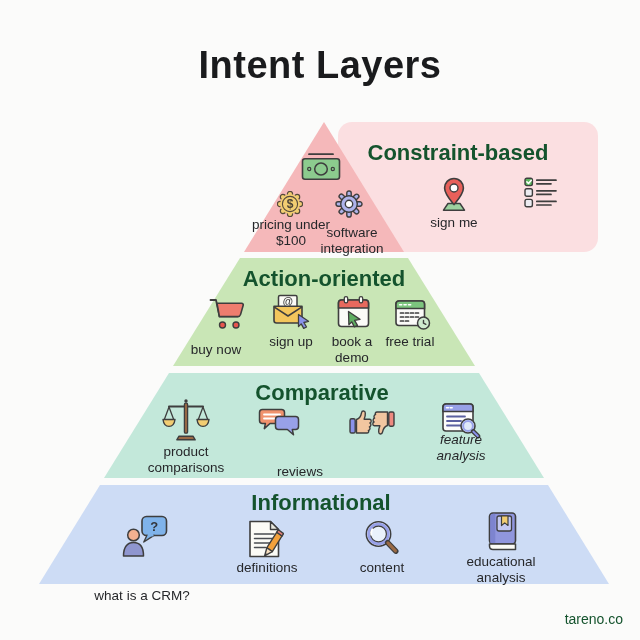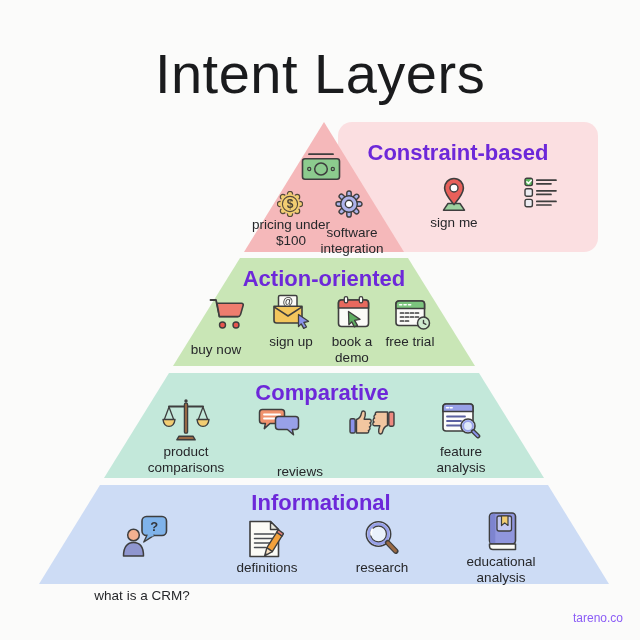--- a/index.html
+++ b/index.html
@@ -3,33 +3,33 @@
 <meta charset="utf-8">
 <style>
   html,body { margin:0; padding:0; background:#ffffff; }
   .canvas {
     position:relative; width:640px; height:640px; overflow:hidden;
     background:#fbfbfa;
     font-family:"Liberation Sans", sans-serif;
   }
   .abs { position:absolute; }
   .page-title {
-    font-size:56px; font-weight:400; letter-spacing:.5px; color:#1a1b1d;
+    font-size:38px; font-weight:700; letter-spacing:.5px; color:#1a1b1d;
     white-space:nowrap; transform:translateX(-50%); line-height:1;
   }
   .layer-title {
-    font-size:22px; font-weight:700; color:#6d28d9;
+    font-size:22px; font-weight:700; color:#14532d;
     white-space:nowrap; transform:translateX(-50%); line-height:1;
   }
   .lbl {
     font-size:13.5px; line-height:1.16; color:#26272a; text-align:center;
     transform:translateX(-50%);
   }
   .nowrap { white-space:nowrap; }
-  .watermark { font-size:12px; color:#8b5cf6; }
+  .watermark { font-size:14px; color:#14532d; }
   svg { display:block; }
 </style>
 </head>
 <body>
 
 <div class="canvas">
 
   <div class="abs page-title" style="left:320px; top:46px;">Intent Layers</div>
 
   <div class="abs" style="left: 338px; top: 122px; width: 260px; height: 130px; border-radius: 14px; background-color: rgb(251, 223, 225);"></div>
@@ -198,21 +198,21 @@
       <path d="M6 14.5 H24 M6 19 H20 M6 23.5 H22" stroke="#5b61a0" stroke-width="1.8" stroke-linecap="round"></path>
       <circle cx="27" cy="24" r="7" fill="#dfe8f8" stroke="#3e3e3e" stroke-width="1.6"></circle>
       <circle cx="27" cy="24" r="4.9" fill="none" stroke="#98a1e8" stroke-width="2"></circle>
       <path d="M32.2 29.4 L37 34.2" stroke="#3e3e3e" stroke-width="4.6" stroke-linecap="round"></path>
       <path d="M32.4 29.6 L36.8 34" stroke="#8a92ea" stroke-width="2" stroke-linecap="round"></path>
     </svg>
   </span>
 
   <div class="abs lbl" style="left:186px; top:444px; width:104px;">product comparisons</div>
   <div class="abs lbl nowrap" style="left:281px; top:464px;padding-left:38px;">reviews</div>
-  <div class="abs lbl" style="left:461px; top:444px; width:62px;">feature analysis</div>
+  <div class="abs lbl" style="left:461px; top:432px; width:62px;font-style:italic;">feature analysis</div>
 
   <div class="abs" style="left: 39px; top: 485px; width: 570px; height: 99px; clip-path: polygon(61px 0px, 509px 0px, 570px 99px, 0px 99px); background-color: rgb(205, 220, 245);"></div>
 
   <div class="abs layer-title" style="left:321px; top:492px;">Informational</div>
 
   <span class="abs" style="left:121px; top:515px;">
     <svg width="47" height="43" viewBox="0 0 47 43" fill="none">
       <rect x="21" y="1.5" width="24.5" height="19" rx="4.5" fill="#7fb3ea" stroke="#3e3e3e" stroke-width="1.6"></rect>
       <path d="M26 20.3 L22.8 27 L33 20.3 Z" fill="#7fb3ea" stroke="#3e3e3e" stroke-width="1.4" stroke-linejoin="round"></path>
       <rect x="26.5" y="19" width="6" height="2.4" fill="#7fb3ea"></rect>
@@ -250,18 +250,18 @@
       <rect x="5.5" y="2" width="26" height="31" rx="3.5" fill="#9096dd" stroke="#3e3e3e" stroke-width="1.6"></rect>
       <path d="M6.3 6 Q6.3 2.8 9.5 2.8 H11.3 V32.2 H6.3 Z" fill="#7d84cf"></path>
       <rect x="13" y="5" width="14.5" height="15" rx="2" fill="#c3c8f2" stroke="#3e3e3e" stroke-width="1.3"></rect>
       <path d="M17.5 5 H24 V14.5 L20.7 11.9 L17.5 14.5 Z" fill="#f2cd72" stroke="#3e3e3e" stroke-width="1.2" stroke-linejoin="round"></path>
       <path d="M5.5 33 H31.5 V38.6 H9 C7 38.6 5.5 37.1 5.5 35.1 Z" fill="#fbfbf6" stroke="#3e3e3e" stroke-width="1.5" stroke-linejoin="round"></path>
     </svg>
   </span>
 
   <div class="abs lbl nowrap" style="left:142px; top:560px;margin-top:28px;">what is a CRM?</div>
   <div class="abs lbl nowrap" style="left:267px; top:560px;">definitions</div>
-  <div class="abs lbl nowrap" style="left:382px; top:560px;">research</div>
+  <div class="abs lbl nowrap" style="left:382px; top:560px;">content</div>
   <div class="abs lbl" style="left:501px; top:554px; width:90px;">educational analysis</div>
 
   <div class="abs watermark" style="right:17px; top:611px;">tareno.co</div>
 
 </div>
 
 </body></html>

